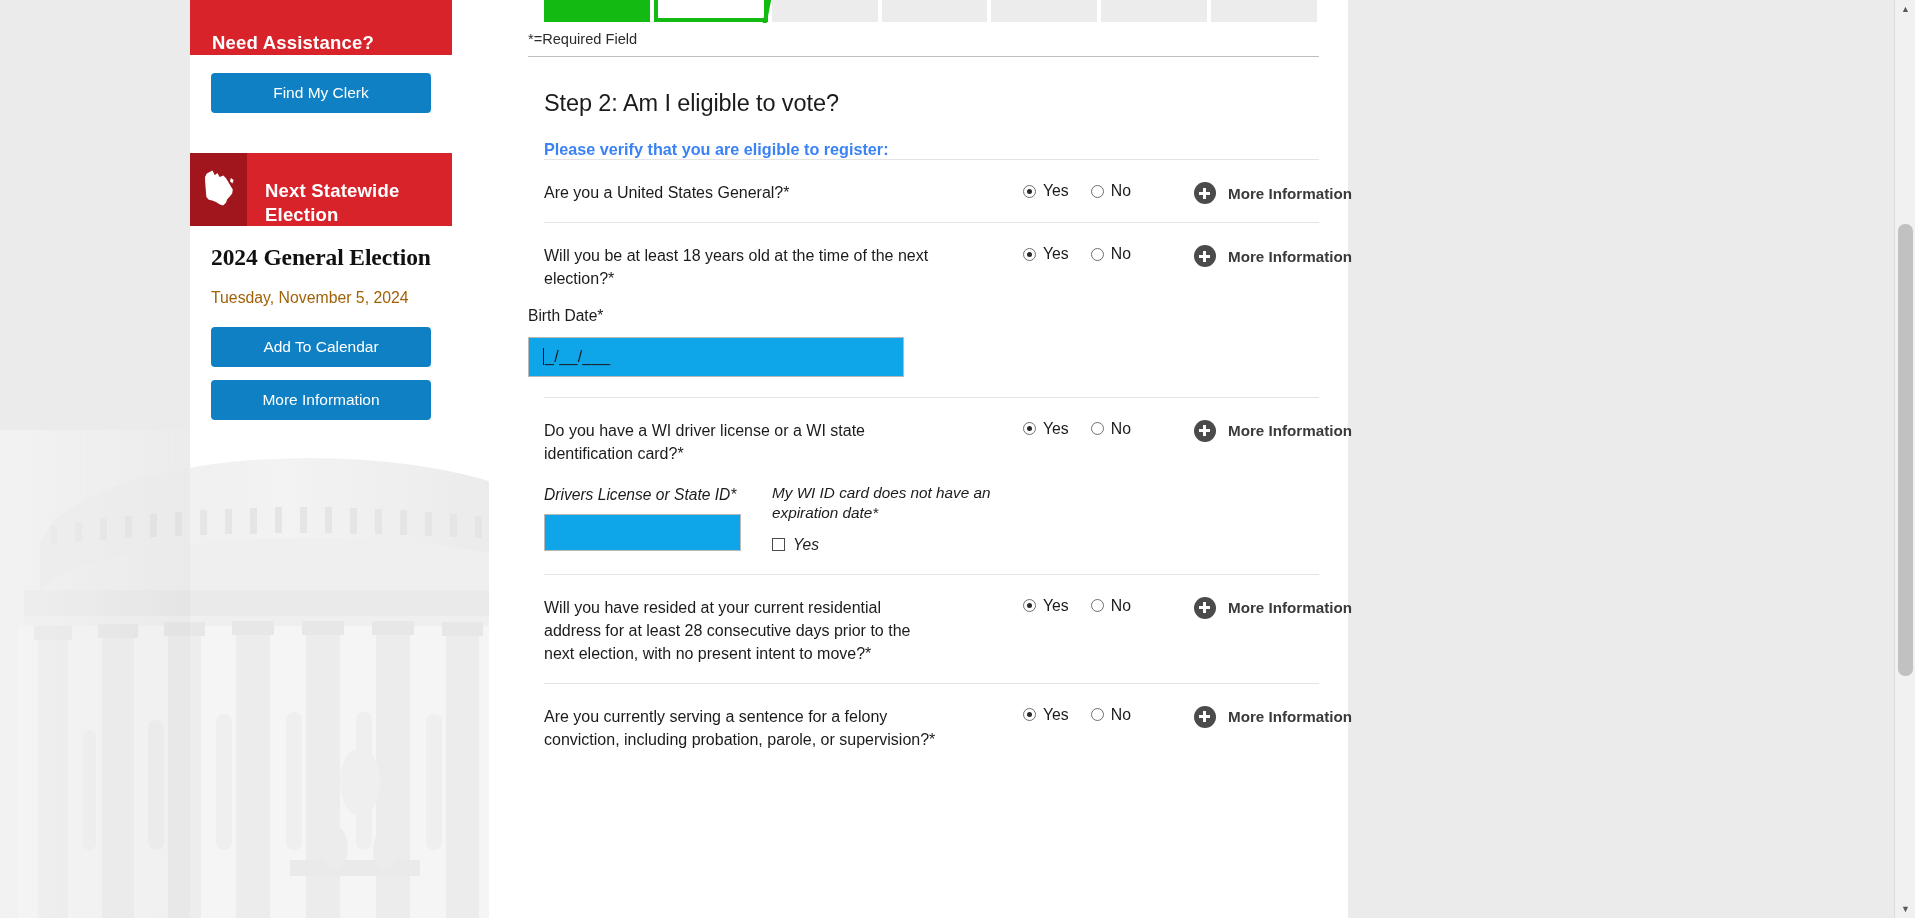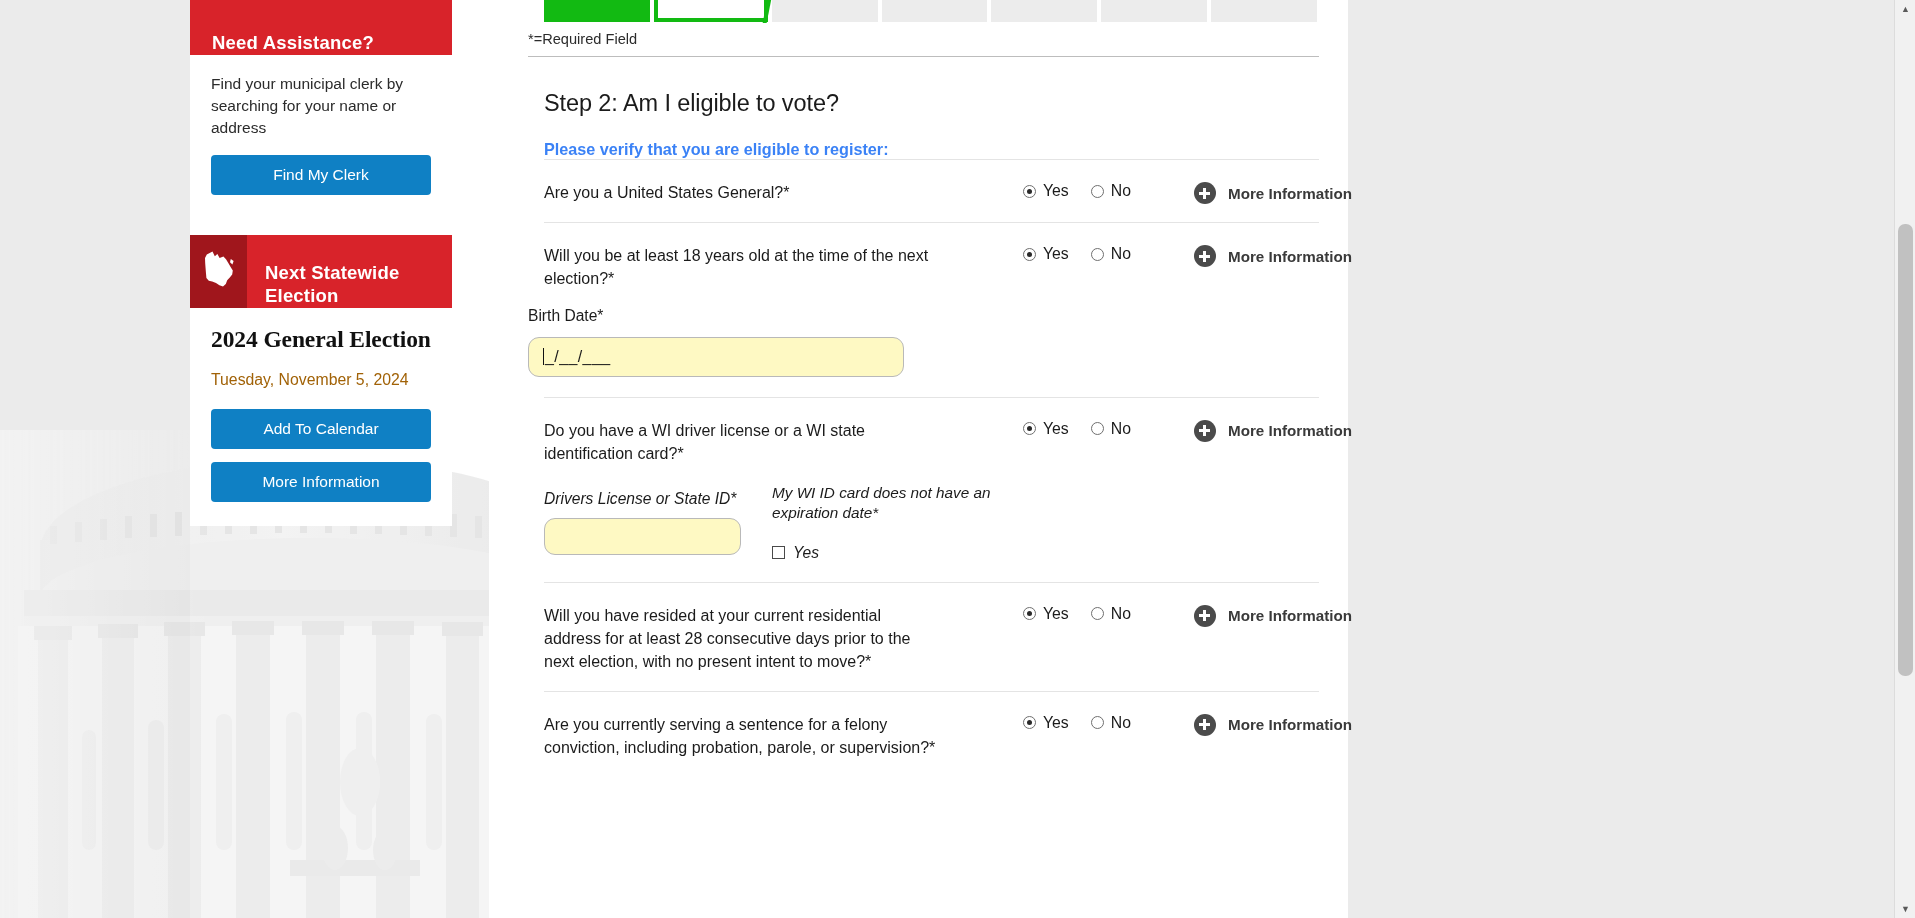--- a/index.html
+++ b/index.html
@@ -266,23 +266,23 @@
   }
   .subfields.indent-left { margin-left:0px; }
   .field-label {
     font-size:15.6px;
     color:#1b1b1b;
     margin-bottom:8px;
     line-height:1.34;
   }
   .field-box {
     border:1px solid #b9b9b9;
-    background:#fef9c3;
+    background:#0ea5e9;
     height:37px;
-    border-radius:11px;
+    border-radius:0;
     display:flex; align-items:center;
     padding:0 14px;
     font-size:16px;
     color:#1b1b1b;
   }
   .mask-text {
     font-family:"Liberation Sans", sans-serif;
     letter-spacing:0.4px;
     color:#1b1b1b;
     position:relative;
@@ -299,21 +299,21 @@
   .birthdate-block .field-box { width:376px; height:40px; }
   .birthdate-block .field-label { margin-bottom:10px; }
 
   .id-row { display:flex; align-items:center; margin-left:16px; padding-bottom:20px;font-style:italic; }
   .id-col { margin-right:31px; }
   .id-col.dl  { width:197px; }
   .id-col.exp { width:133px; }
   .id-col .field-box { height:37px; width:100%; }
   .chk-col { width:230px; padding-top:0; }
   .chk-col .note {
-    font-size:15.3px; line-height:1.3; color:#1b1b1b; margin-bottom:21px;
+    font-size:15.3px; line-height:1.3; color:#1b1b1b; margin-bottom:13px;
   }
   .chk-line { display:flex; align-items:center; cursor:pointer; }
   .chkbox {
     width:13px; height:13px;
     border:1px solid #4a4a4a;
     background:#ffffff;
     margin-right:8px;
     flex:0 0 13px;
   }
   .chk-label { font-size:15.6px; color:#1b1b1b; }
@@ -415,21 +415,20 @@
     <rect x="0" y="0" width="640" height="500" fill="url(#fade)"></rect>
   </svg>
 
   <div class="sidebar">
 
     <div class="card">
       <div class="card-head assist">
         <span class="head-text">Need Assistance?</span>
       </div>
       <div class="card-body">
-        <p>Find your municipal clerk by searching for your name or address</p>
         <button class="btn-blue">Find My Clerk</button>
       </div>
     </div>
 
     <div class="card">
       <div class="card-head with-icon">
         <div class="flag-box">
           <svg width="40" height="42" viewBox="0 0 40 42" aria-hidden="true">
             <path fill="#ffffff" d="M13.5 1.5 L15.8 6.2 L18.4 4.0 L20.6 8.0 L24.4 6.4 L27.0 9.2
                      L29.6 13.4 L31.6 17.0 L33.8 20.4 L33.2 24.6 L30.8 27.6

